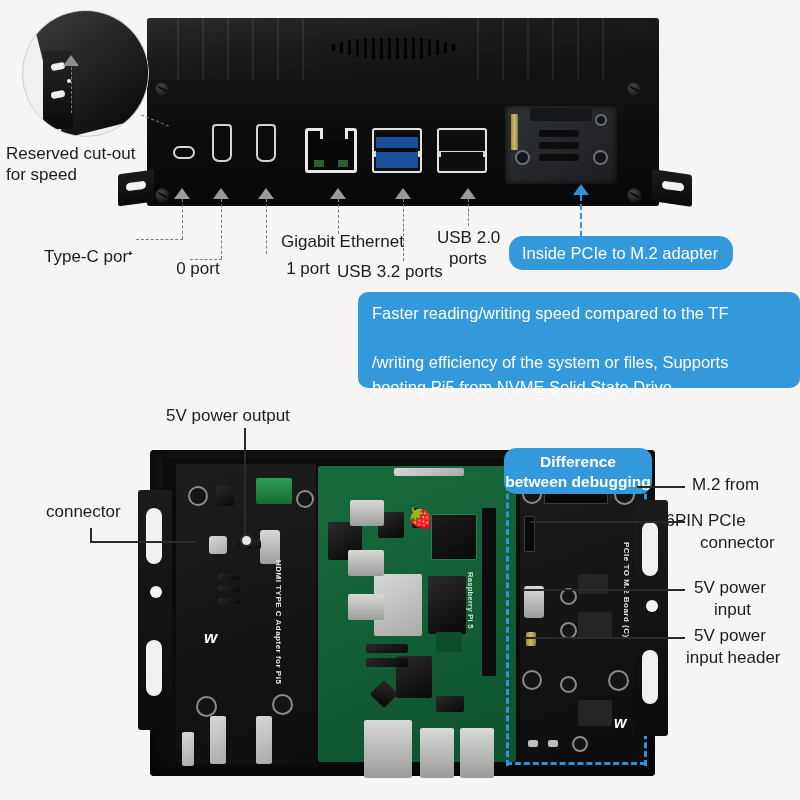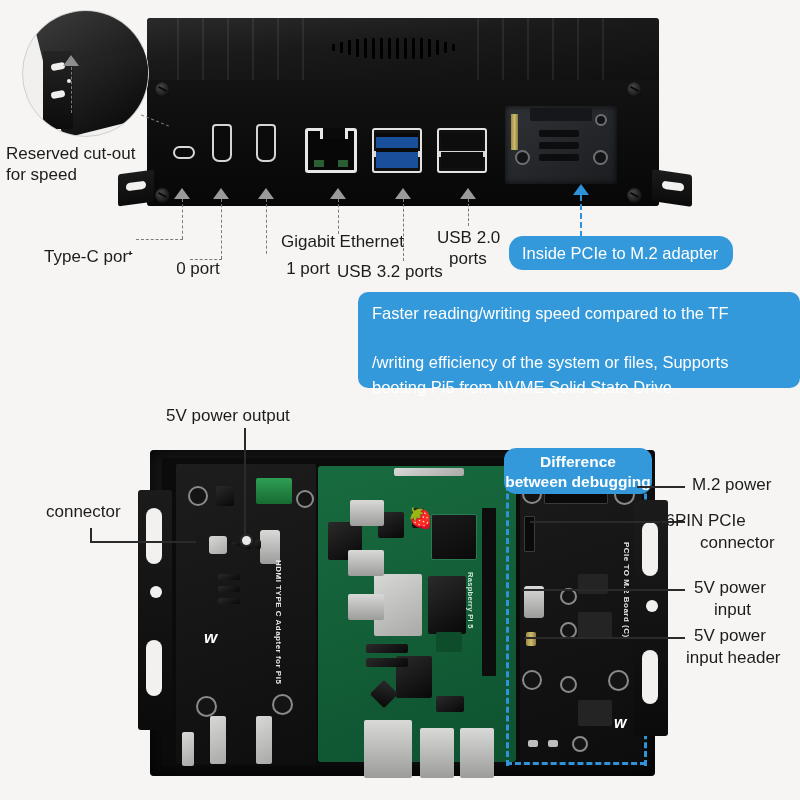--- a/index.html
+++ b/index.html
@@ -392,21 +392,21 @@
   <div class="sline" style="left:530px;top:521px;width:155px;height:1.5px;"></div>
 
   <div class="sline" style="left:522px;top:589px;width:163px;height:1.5px;"></div>
 
   <div class="sline" style="left:524px;top:637px;width:161px;height:1.5px;"></div>
 
   <div class="lbl" style="left:166px;top:406px;">5V power output</div>
 
   <div class="lbl" style="left:46px;top:502px;">connector</div>
 
-  <div class="lbl" style="left:692px;top:475px;">M.2 power</div>
+  <div class="lbl" style="left:692px;top:475px;">M.2 from</div>
 
   <div class="lbl" style="left:656px;top:511px;">16PIN PCIe</div>
   <div class="lbl" style="left:700px;top:533px;">connector</div>
 
   <div class="lbl" style="left:694px;top:578px;">5V power</div>
   <div class="lbl" style="left:714px;top:600px;">input</div>
 
   <div class="lbl" style="left:694px;top:626px;">5V power</div>
   <div class="lbl" style="left:686px;top:648px;">input header</div>
 

